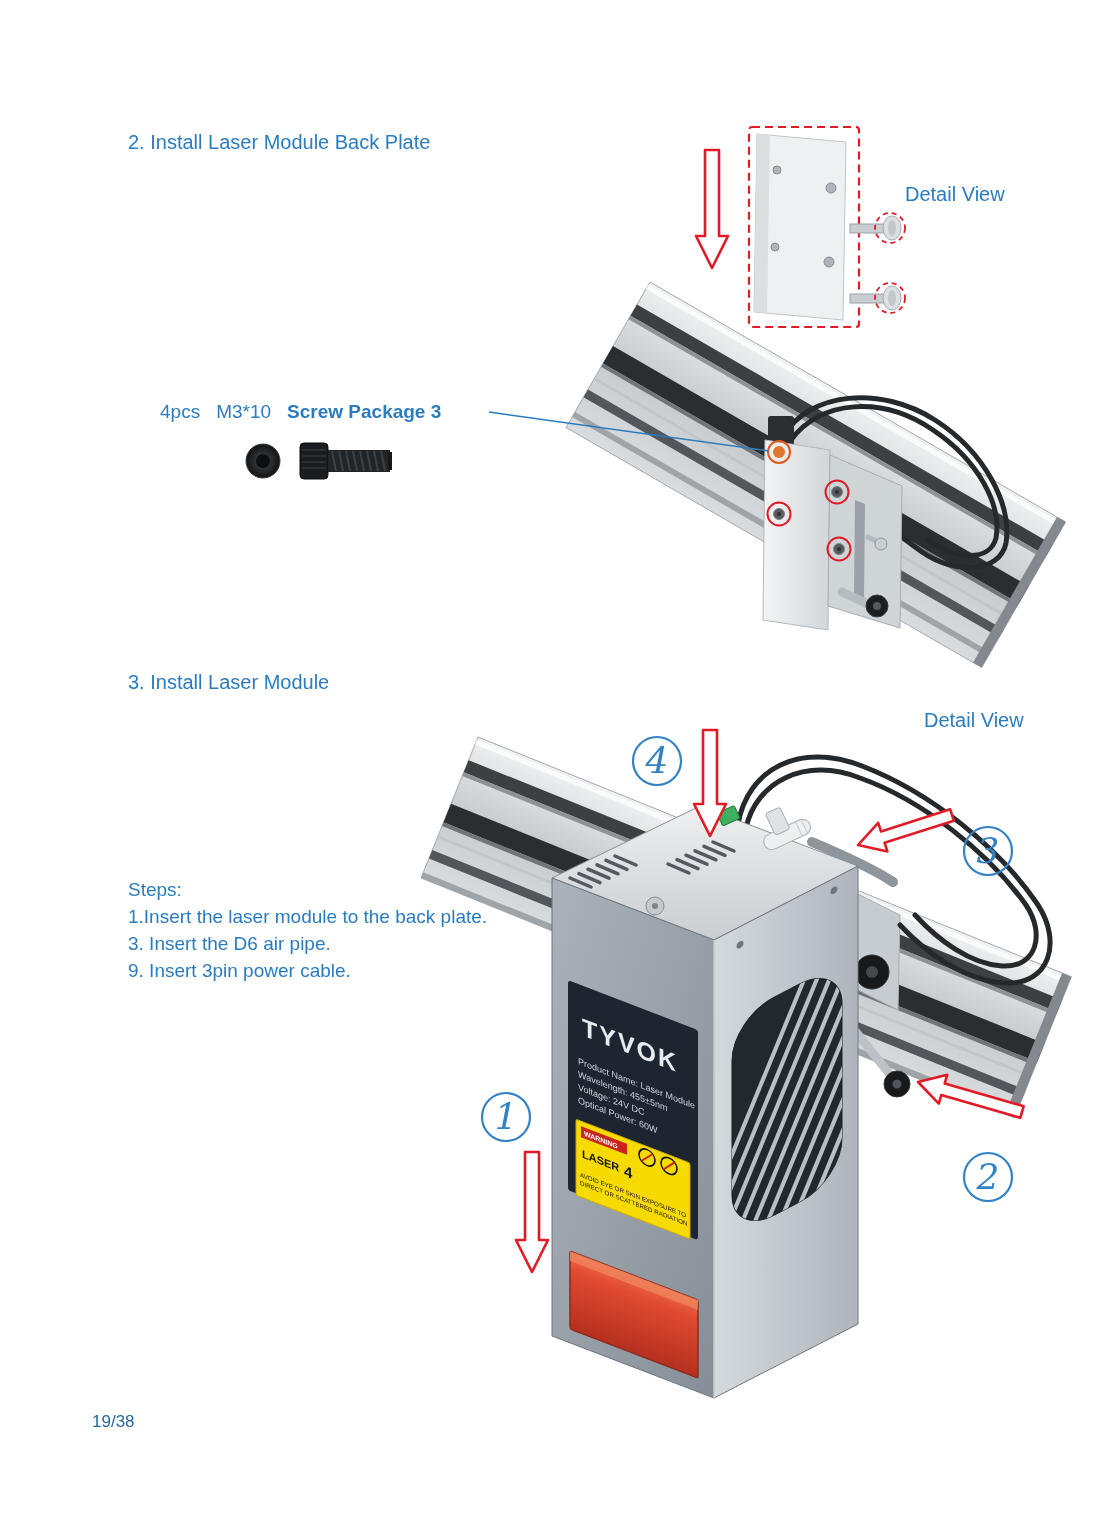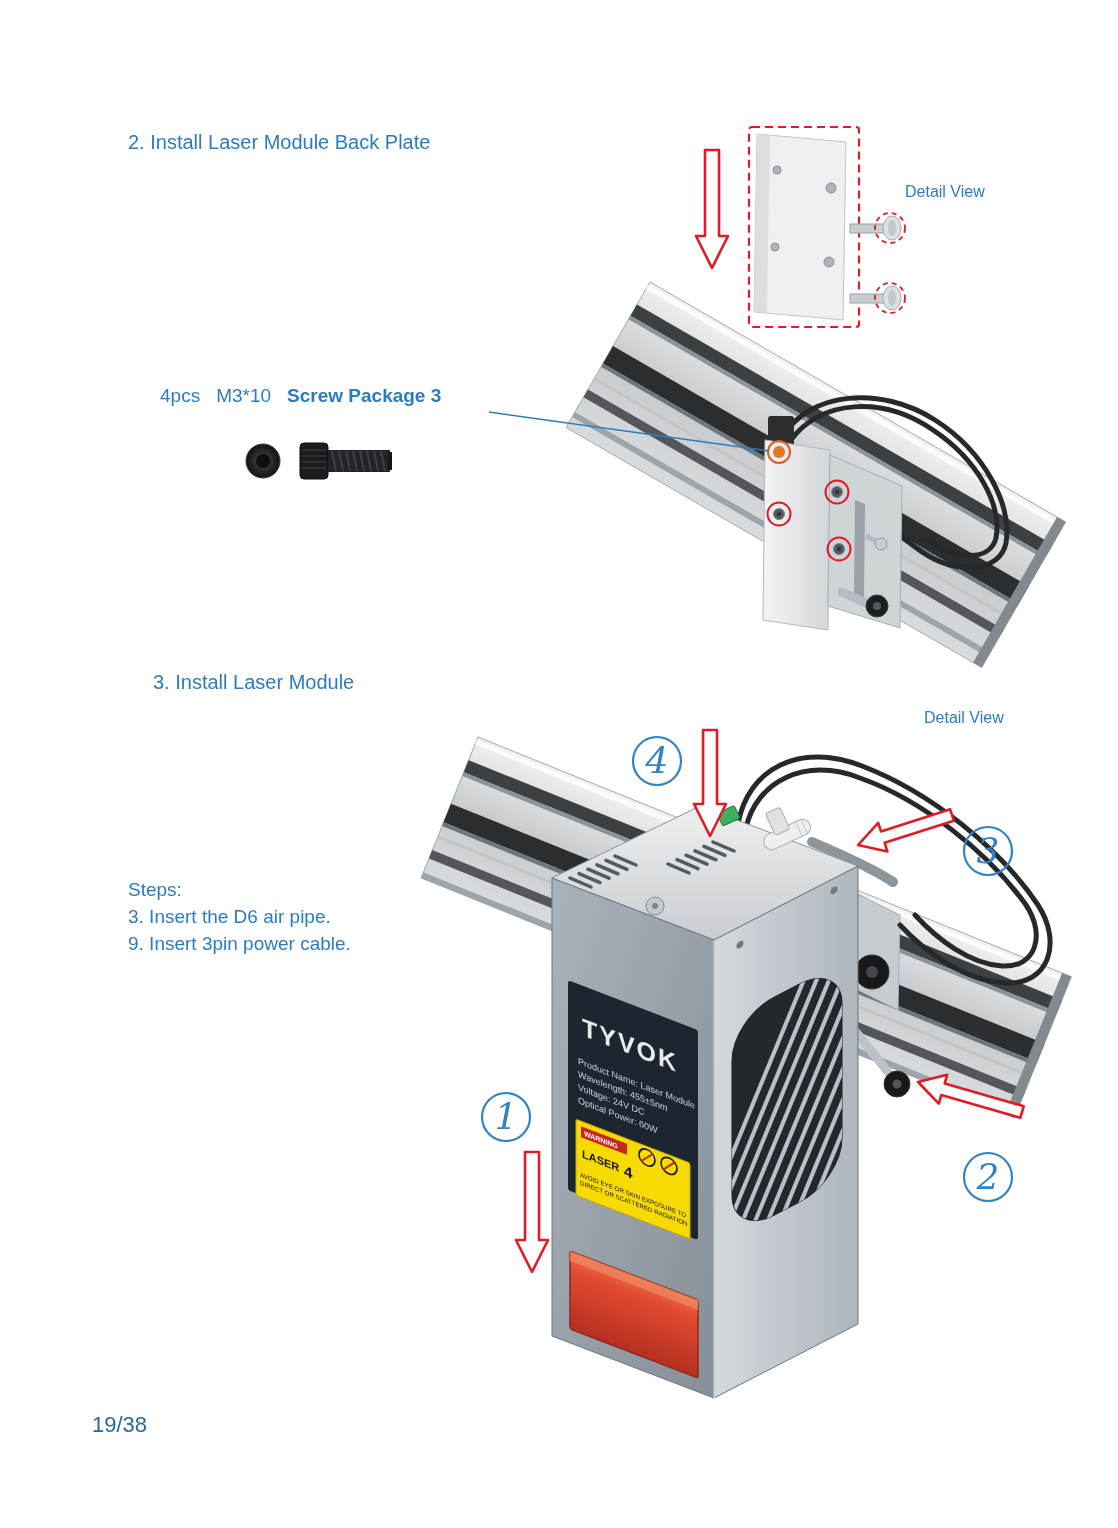--- a/index.html
+++ b/index.html
@@ -2,26 +2,26 @@
 <html><head>
 <meta charset="utf-8">
 <style>
   html,body{margin:0;padding:0;background:#ffffff;}
   .page{
     position:relative;width:1118px;height:1528px;background:#ffffff;
     font-family:"Liberation Sans","DejaVu Sans",sans-serif;overflow:hidden;
   }
   .abs{position:absolute;}
   .heading{font-size:20px;color:#2b7cbf;}
-  .detail{font-size:16px;color:#2b7cbf;}
+  .detail{font-size:20px;color:#2b7cbf;}
   .parts-note{font-size:19px;color:#2b7cbf;white-space:nowrap;}
   .parts-note .sp{margin-right:16px;}
   .parts-note .pkg{font-weight:bold;}
   .steps{font-size:19px;color:#2b7cbf;width:378px;line-height:27px;}
-  .pagenum{font-size:22px;color:#27679a;}
+  .pagenum{font-size:17px;color:#27679a;}
   svg{position:absolute;left:0;top:0;}
   text{user-select:none;}
 </style>
 </head>
 <body>
 
 <div class="page">
 
   <svg width="1118" height="1528" viewBox="0 0 1118 1528">
     <defs>
@@ -288,29 +288,30 @@
           <text x="988" y="1189">2</text>
         </g>
       </g>
     </g>
   </svg>
 
   <div class="abs heading" style="left:128px;top:131px;">2. Install Laser Module Back Plate</div>
 
   <div class="abs detail" style="left:905px;top:183px;">Detail View</div>
 
-  <div class="abs parts-note" style="left:160px;top:385px;">
+  <div class="abs parts-note" style="left:160px;top:401px;">
     <span class="sp">4pcs</span><span class="sp">M3*10</span><span class="pkg">Screw Package 3</span>
   </div>
 
-  <div class="abs heading" style="left:128px;top:671px;margin-left:25px;">3. Install Laser Module</div>
+  <div class="abs heading" style="left:128px;top:671px;">3. Install Laser Module</div>
 
   <div class="abs detail" style="left:924px;top:709px;">Detail View</div>
 
   <div class="abs steps" style="left:128px;top:876px;">
     <div>Steps:</div>
+    <div>1.Insert the laser module to the back plate.</div>
     <div>3. Insert the D6 air pipe.</div>
     <div>9. Insert 3pin power cable.</div>
   </div>
 
   <div class="abs pagenum" style="left:92px;top:1412px;">19/38</div>
 
 </div>
 
 </body></html>

